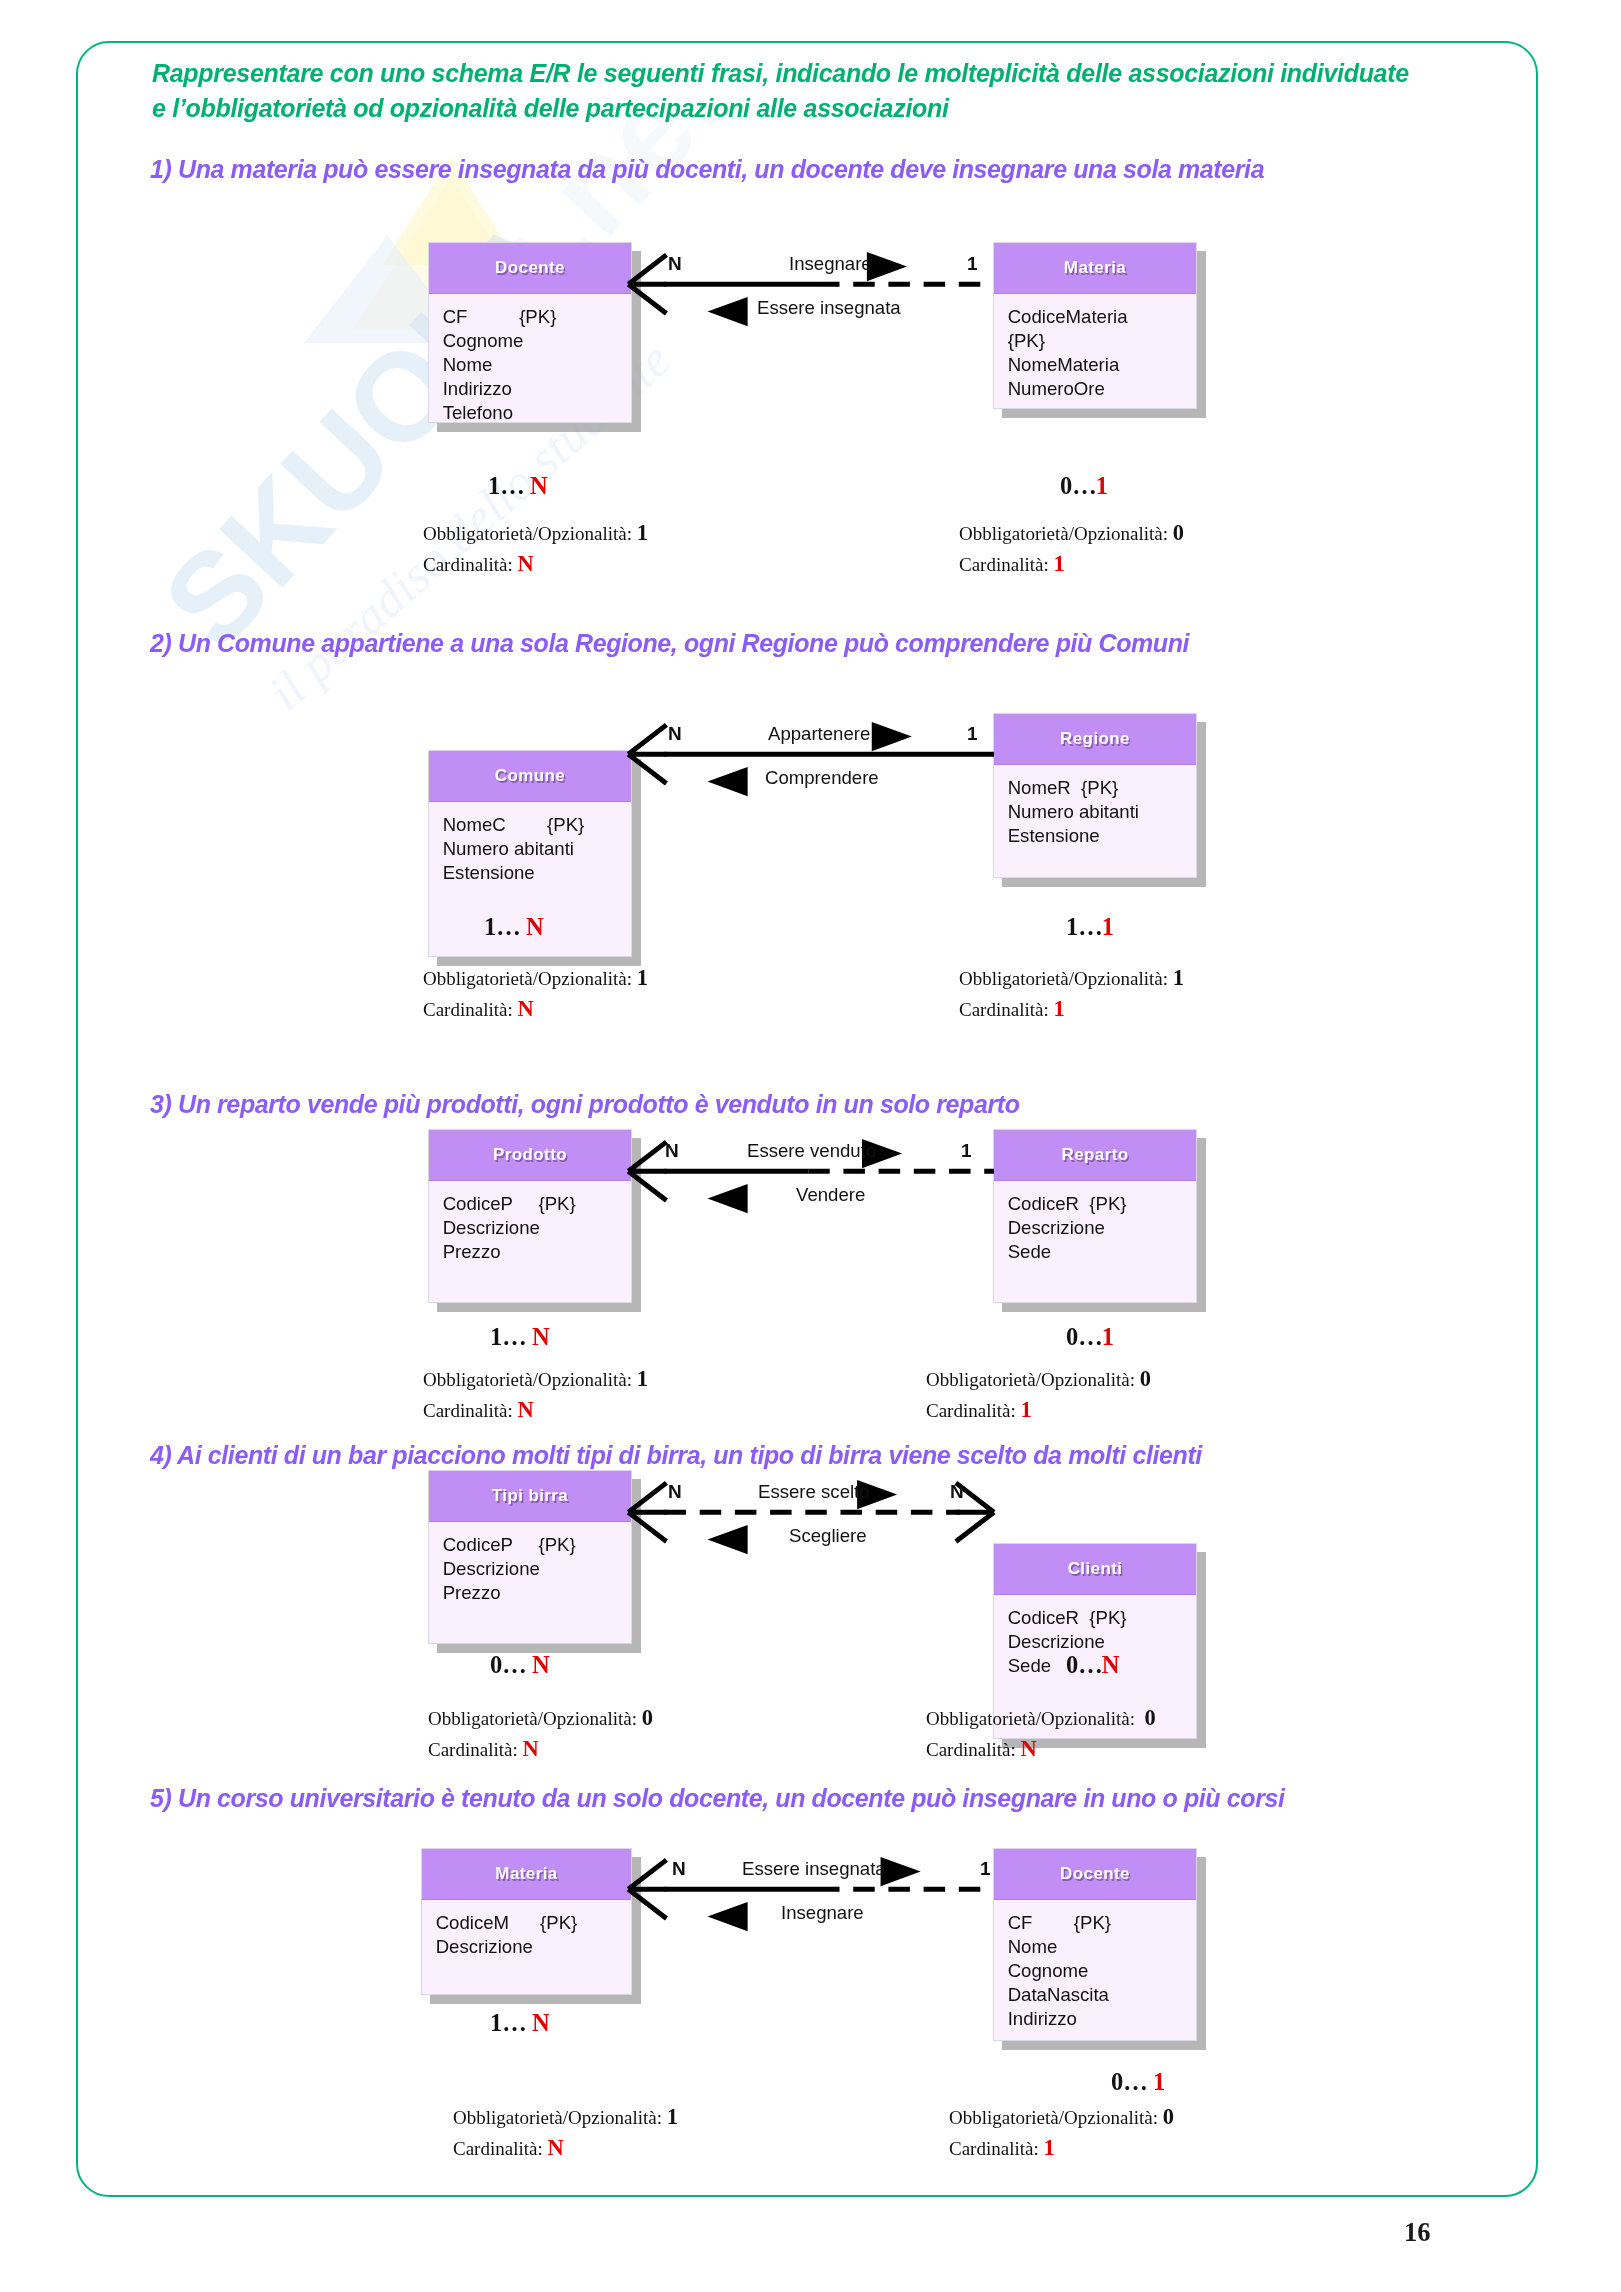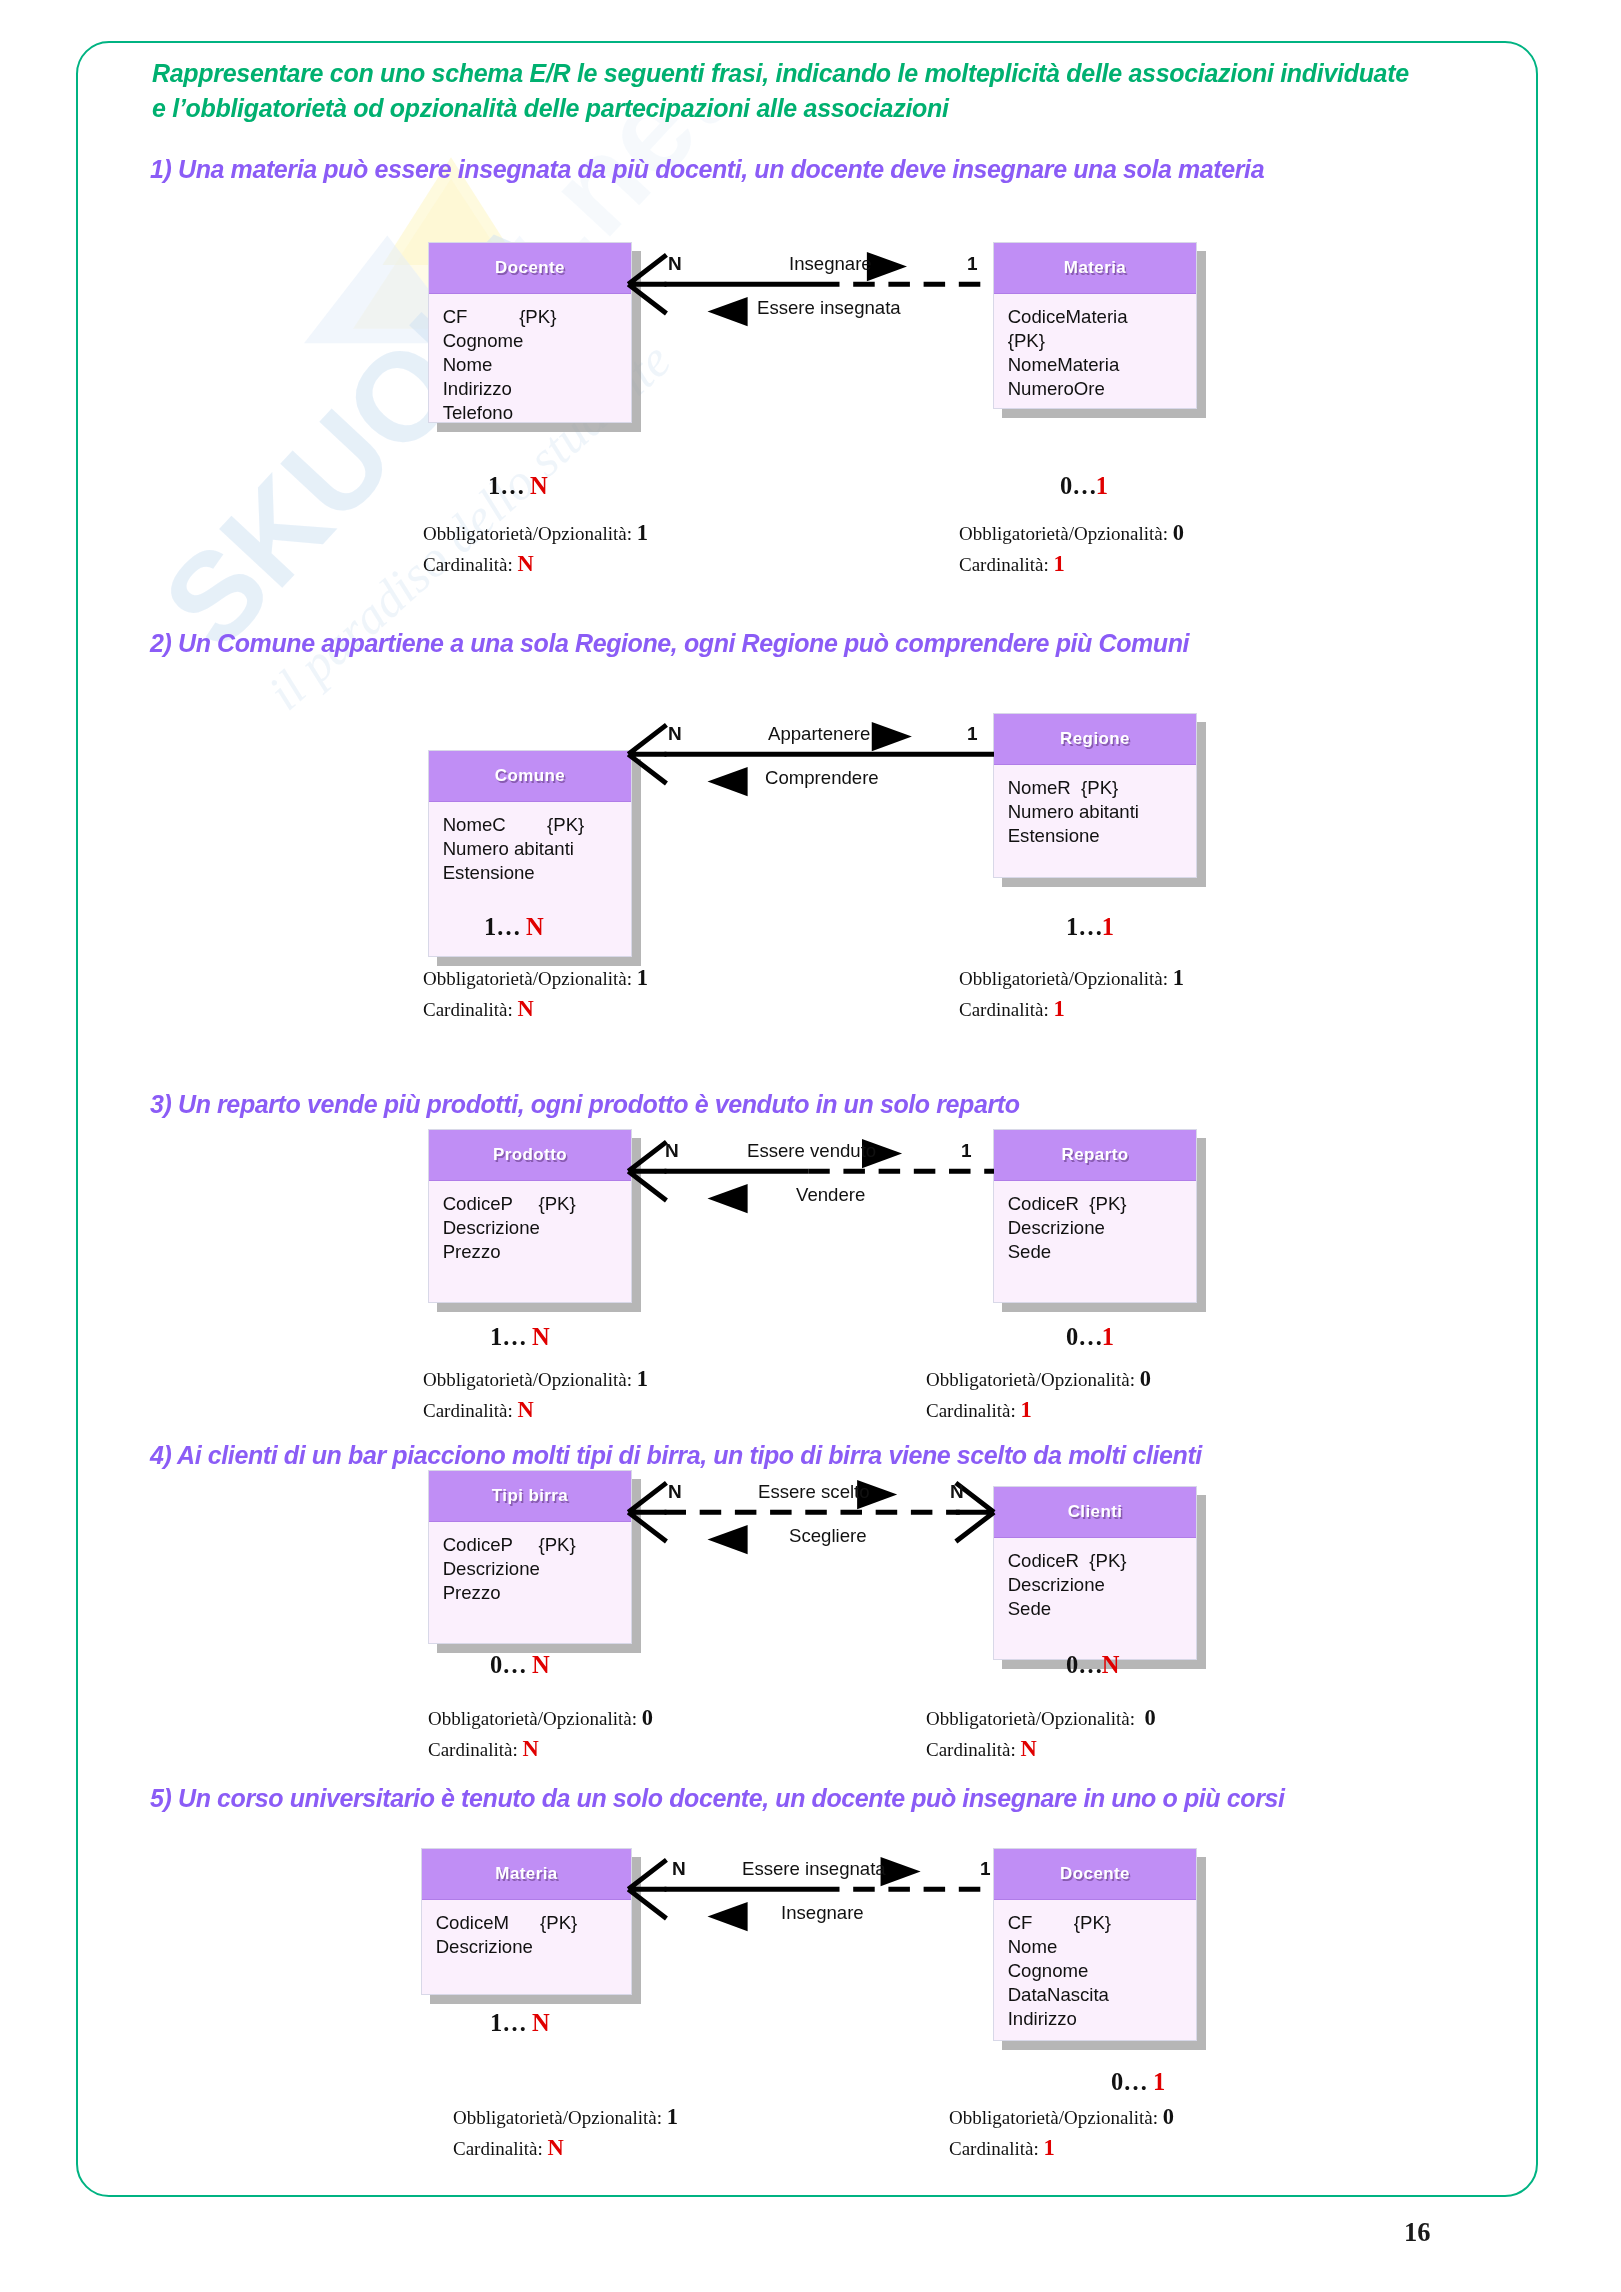--- a/index.html
+++ b/index.html
@@ -327,21 +327,21 @@
   <div class="entity" style="left:428px; top:1470px; width:204px; height:174px">
     <div class="shadow"></div>
     <div class="box">
       <div class="etitle">Tipi birra</div>
       <div class="attrs"><span>CodiceP</span>     <span>{PK}</span>
 <span>Descrizione</span>
 <span>Prezzo</span></div>
     </div>
   </div>
 
-  <div class="entity" style="left:993px; top:1486px; width:204px; height:174px">
+  <div class="entity" style="left:993px; top:1543px; width:204px; height:196px">
     <div class="shadow"></div>
     <div class="box">
       <div class="etitle">Clienti</div>
       <div class="attrs"><span>CodiceR</span>  <span>{PK}</span>
 <span>Descrizione</span>
 <span>Sede</span></div>
     </div>
   </div>
 
   <div class="link" style="left:627px; top:1478px">

